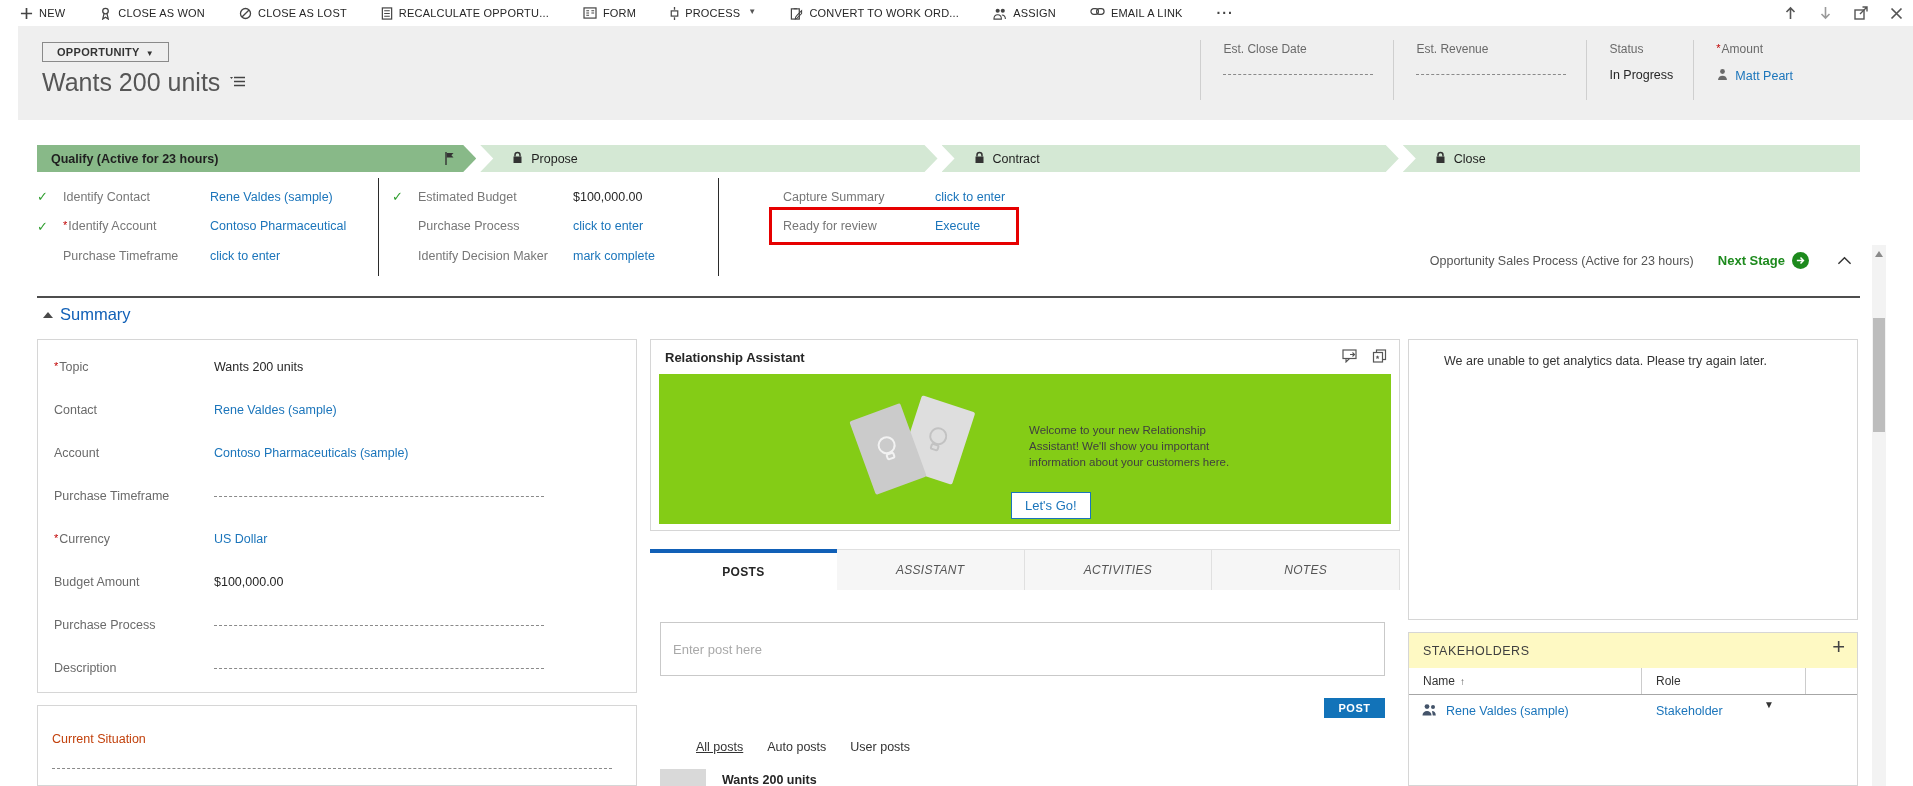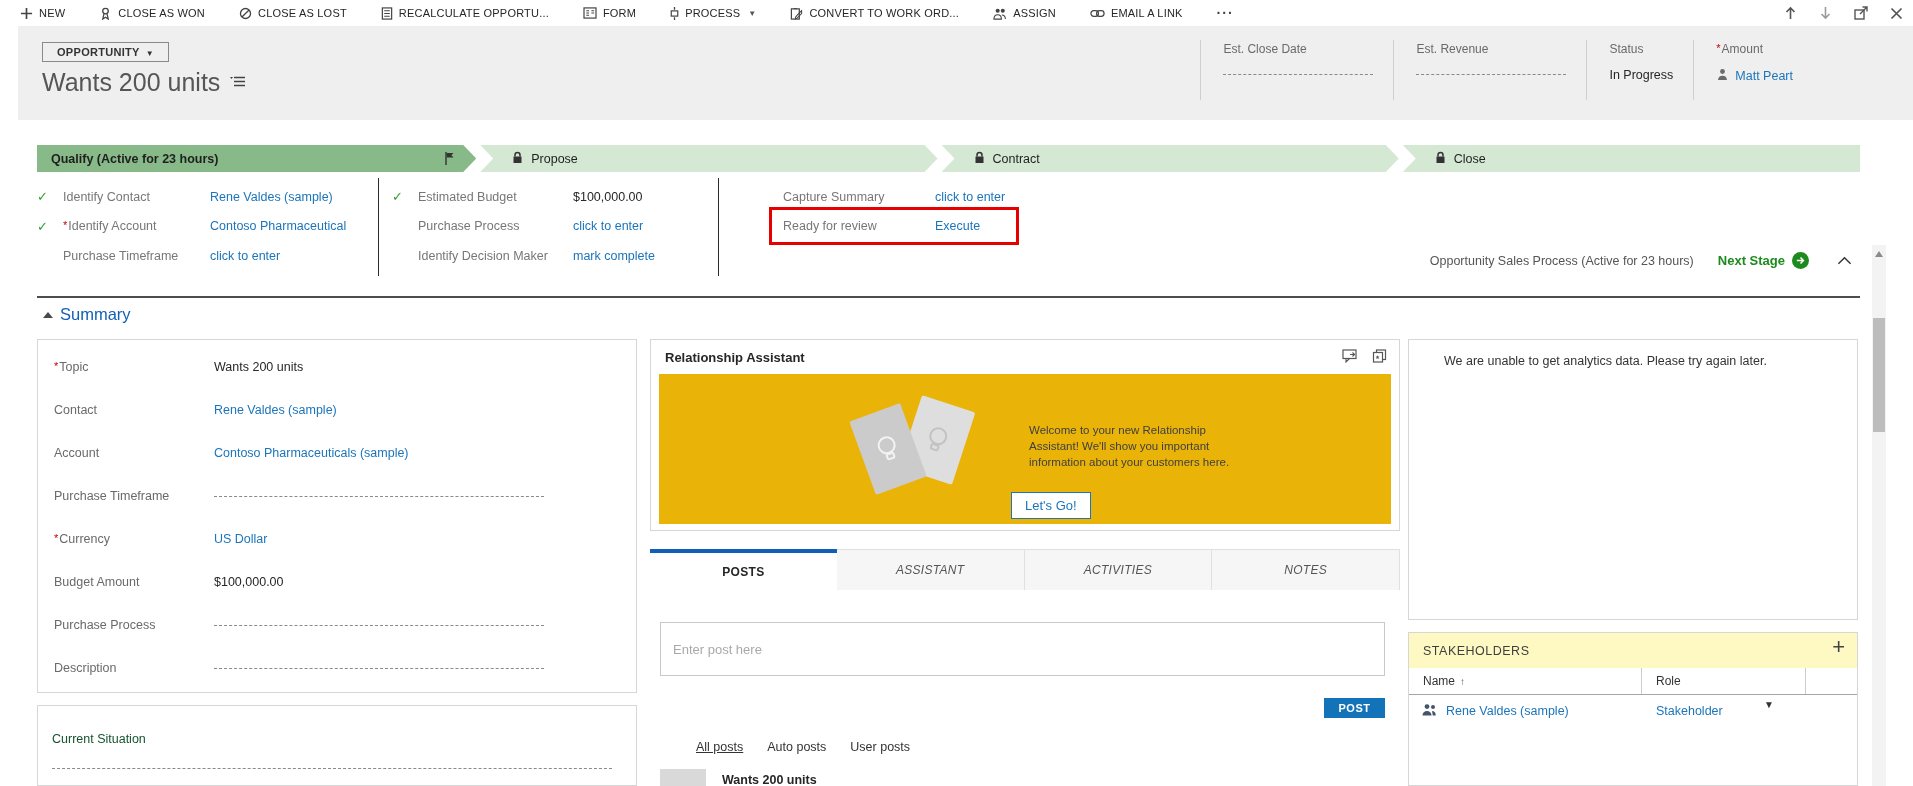--- a/index.html
+++ b/index.html
@@ -3,21 +3,21 @@
 <meta charset="utf-8">
 <style>
   * { margin:0; padding:0; box-sizing:border-box; }
   html,body { width:1913px; height:786px; overflow:hidden; background:#fff;
     font-family:"Liberation Sans","DejaVu Sans",sans-serif; color:#333; }
   #root { position:relative; width:1913px; height:786px; background:#fff; }
 
   
   #toolbar { position:absolute; left:0; top:0; width:100%; height:26px; background:#fff; }
   .tb-items { position:absolute; left:20px; top:0; height:26px; display:flex; align-items:center; gap:34px; }
-  .tb-item { display:flex; align-items:center; gap:6px; font-size:11px; color:#262626; letter-spacing:.2px; white-space:nowrap; cursor:pointer; }
+  .tb-item { display:flex; align-items:flex-start; gap:6px; font-size:11px; color:#262626; letter-spacing:.2px; white-space:nowrap; cursor:pointer; }
   .tb-item svg { display:block; }
   .tb-caret { font-size:8px; color:#555; margin-left:2px; }
   .tb-more { font-size:14px; font-weight:bold; color:#444; letter-spacing:1px; cursor:pointer; }
   .tb-right { position:absolute; right:10px; top:0; height:26px; display:flex; align-items:center; gap:22px; }
   .tb-right .nav-ic { cursor:pointer; display:flex; align-items:center; }
 
   
   #header { position:absolute; left:18px; right:0; top:26px; height:94px; background:#efefef; }
   #entity-btn { position:absolute; left:24px; top:16px; border:1px solid #8a8a8a; padding:3px 14px;
     font-size:11px; font-weight:bold; color:#333; letter-spacing:.3px; cursor:pointer; display:flex; align-items:flex-end; gap:6px; }
@@ -72,29 +72,29 @@
 
   .panel { position:absolute; border:1px solid #d6d6d6; background:#fff; }
   #summary-form { left:37px; top:339px; width:600px; height:354px; padding:5px 14px 0 16px; }
   .sf-row { height:43px; display:flex; align-items:center; font-size:12.5px; }
   .sf-lbl { width:160px; color:#6a6a6a; }
   .sf-val { color:#262626; }
   .sf-val a { color:#1b75bb; text-decoration:none; cursor:pointer; }
   .sf-row .dashes { width:330px; margin-top:2px; }
 
   #current-situation { left:37px; top:705px; width:600px; height:81px; padding:26px 16px 0 14px; }
-  #cs-label { font-size:12.5px; color:#14532d; }
+  #cs-label { font-size:12.5px; color:#c2410c; }
   #current-situation .dashes { width:560px; margin-top:22px; }
 
   
   #assistant-panel { left:650px; top:339px; width:750px; height:192px; }
   #assistant-title { position:absolute; left:14px; top:10px; font-size:13px; font-weight:bold; color:#262626; }
   .ra-icons { position:absolute; right:12px; top:9px; display:flex; gap:14px; }
   .ra-icons span { cursor:pointer; display:flex; }
-  #ra-gray { position:absolute; left:8px; right:8px; top:34px; bottom:6px; background:#eab308; }
+  #ra-gray { position:absolute; left:8px; right:8px; top:34px; bottom:6px; background:#84cc16; }
   .ra-card { position:absolute; border-radius:2px; }
   .ra-card.back { left:250px; top:28px; width:56px; height:76px; background:#dedede; transform:rotate(18deg); }
   .ra-card.front { left:202px; top:36px; width:54px; height:78px; background:#cbcbcb; transform:rotate(-20deg); }
   .ra-card svg { position:absolute; left:50%; top:50%; transform:translate(-50%,-50%); }
   #ra-text { position:absolute; left:370px; top:48px; width:212px; font-size:11.5px; color:#3f3f3f; line-height:1.4; }
   #ra-cta { position:absolute; left:352px; top:118px; background:#fff; border:1px solid #1b75bb; color:#1b75bb;
     font-size:13px; padding:5px 13px; cursor:pointer; font-family:inherit; }
 
   
   #tabs { position:absolute; left:650px; top:549px; width:750px; height:41px; display:flex; }

